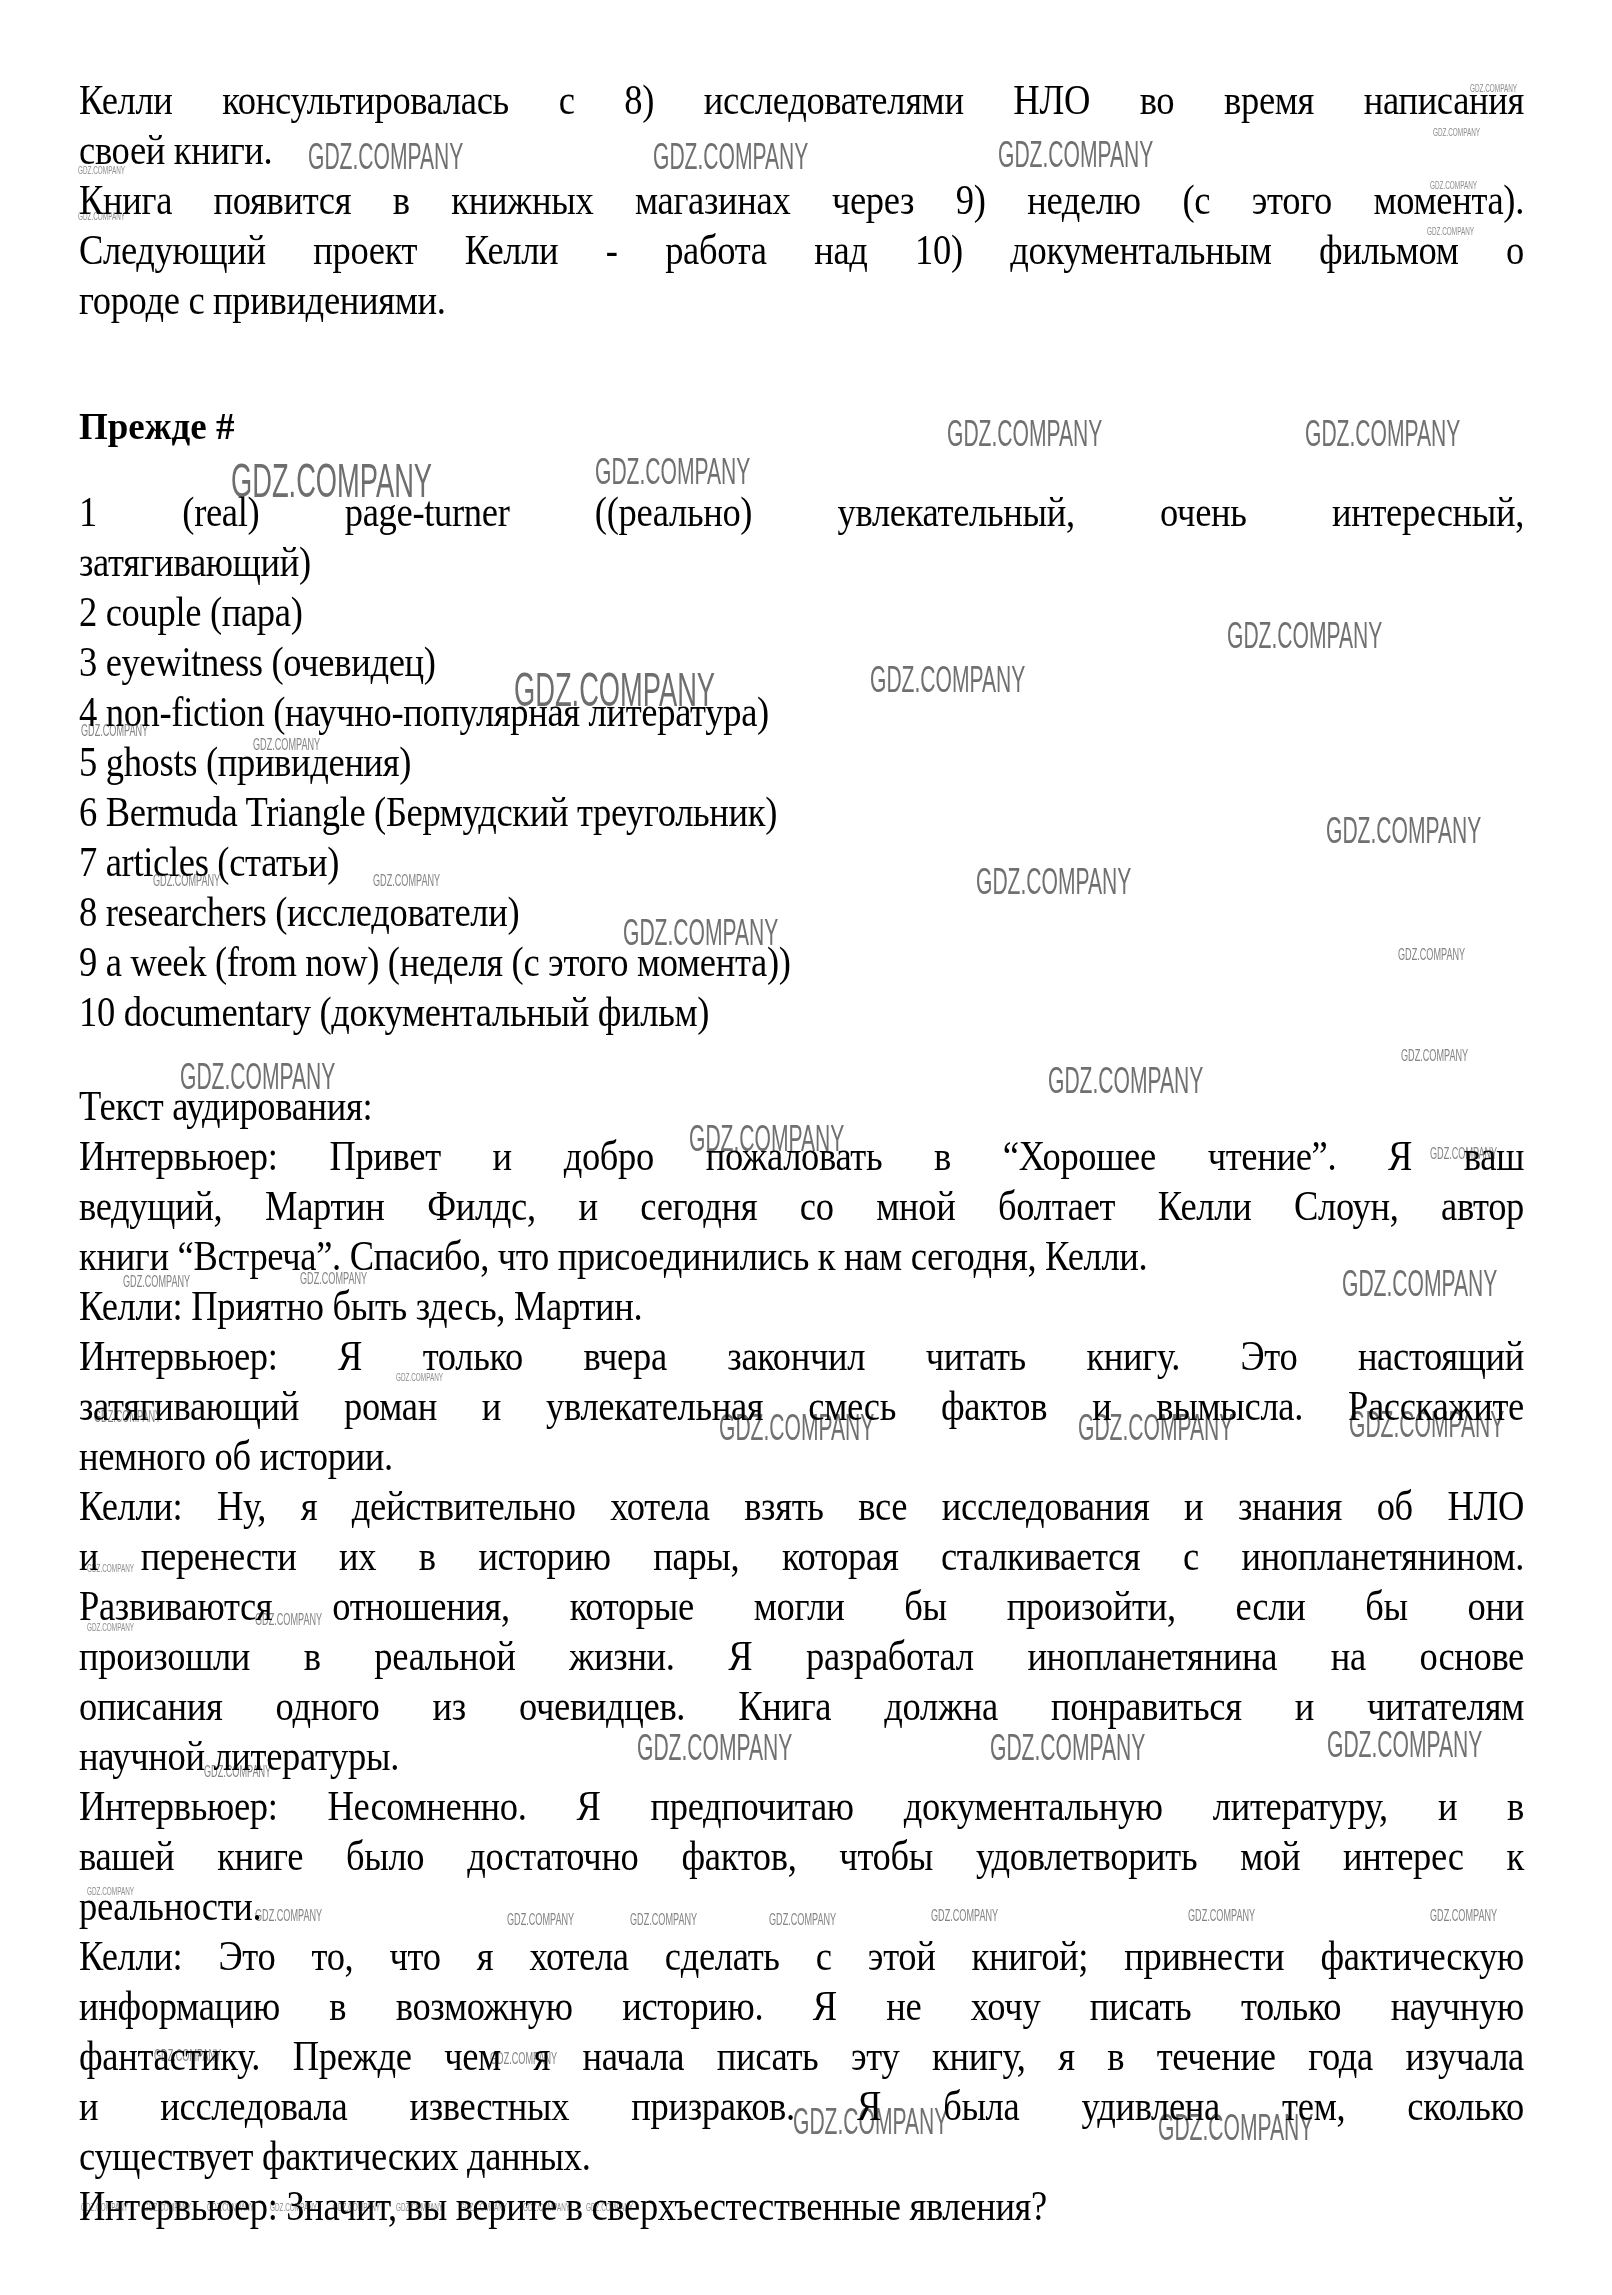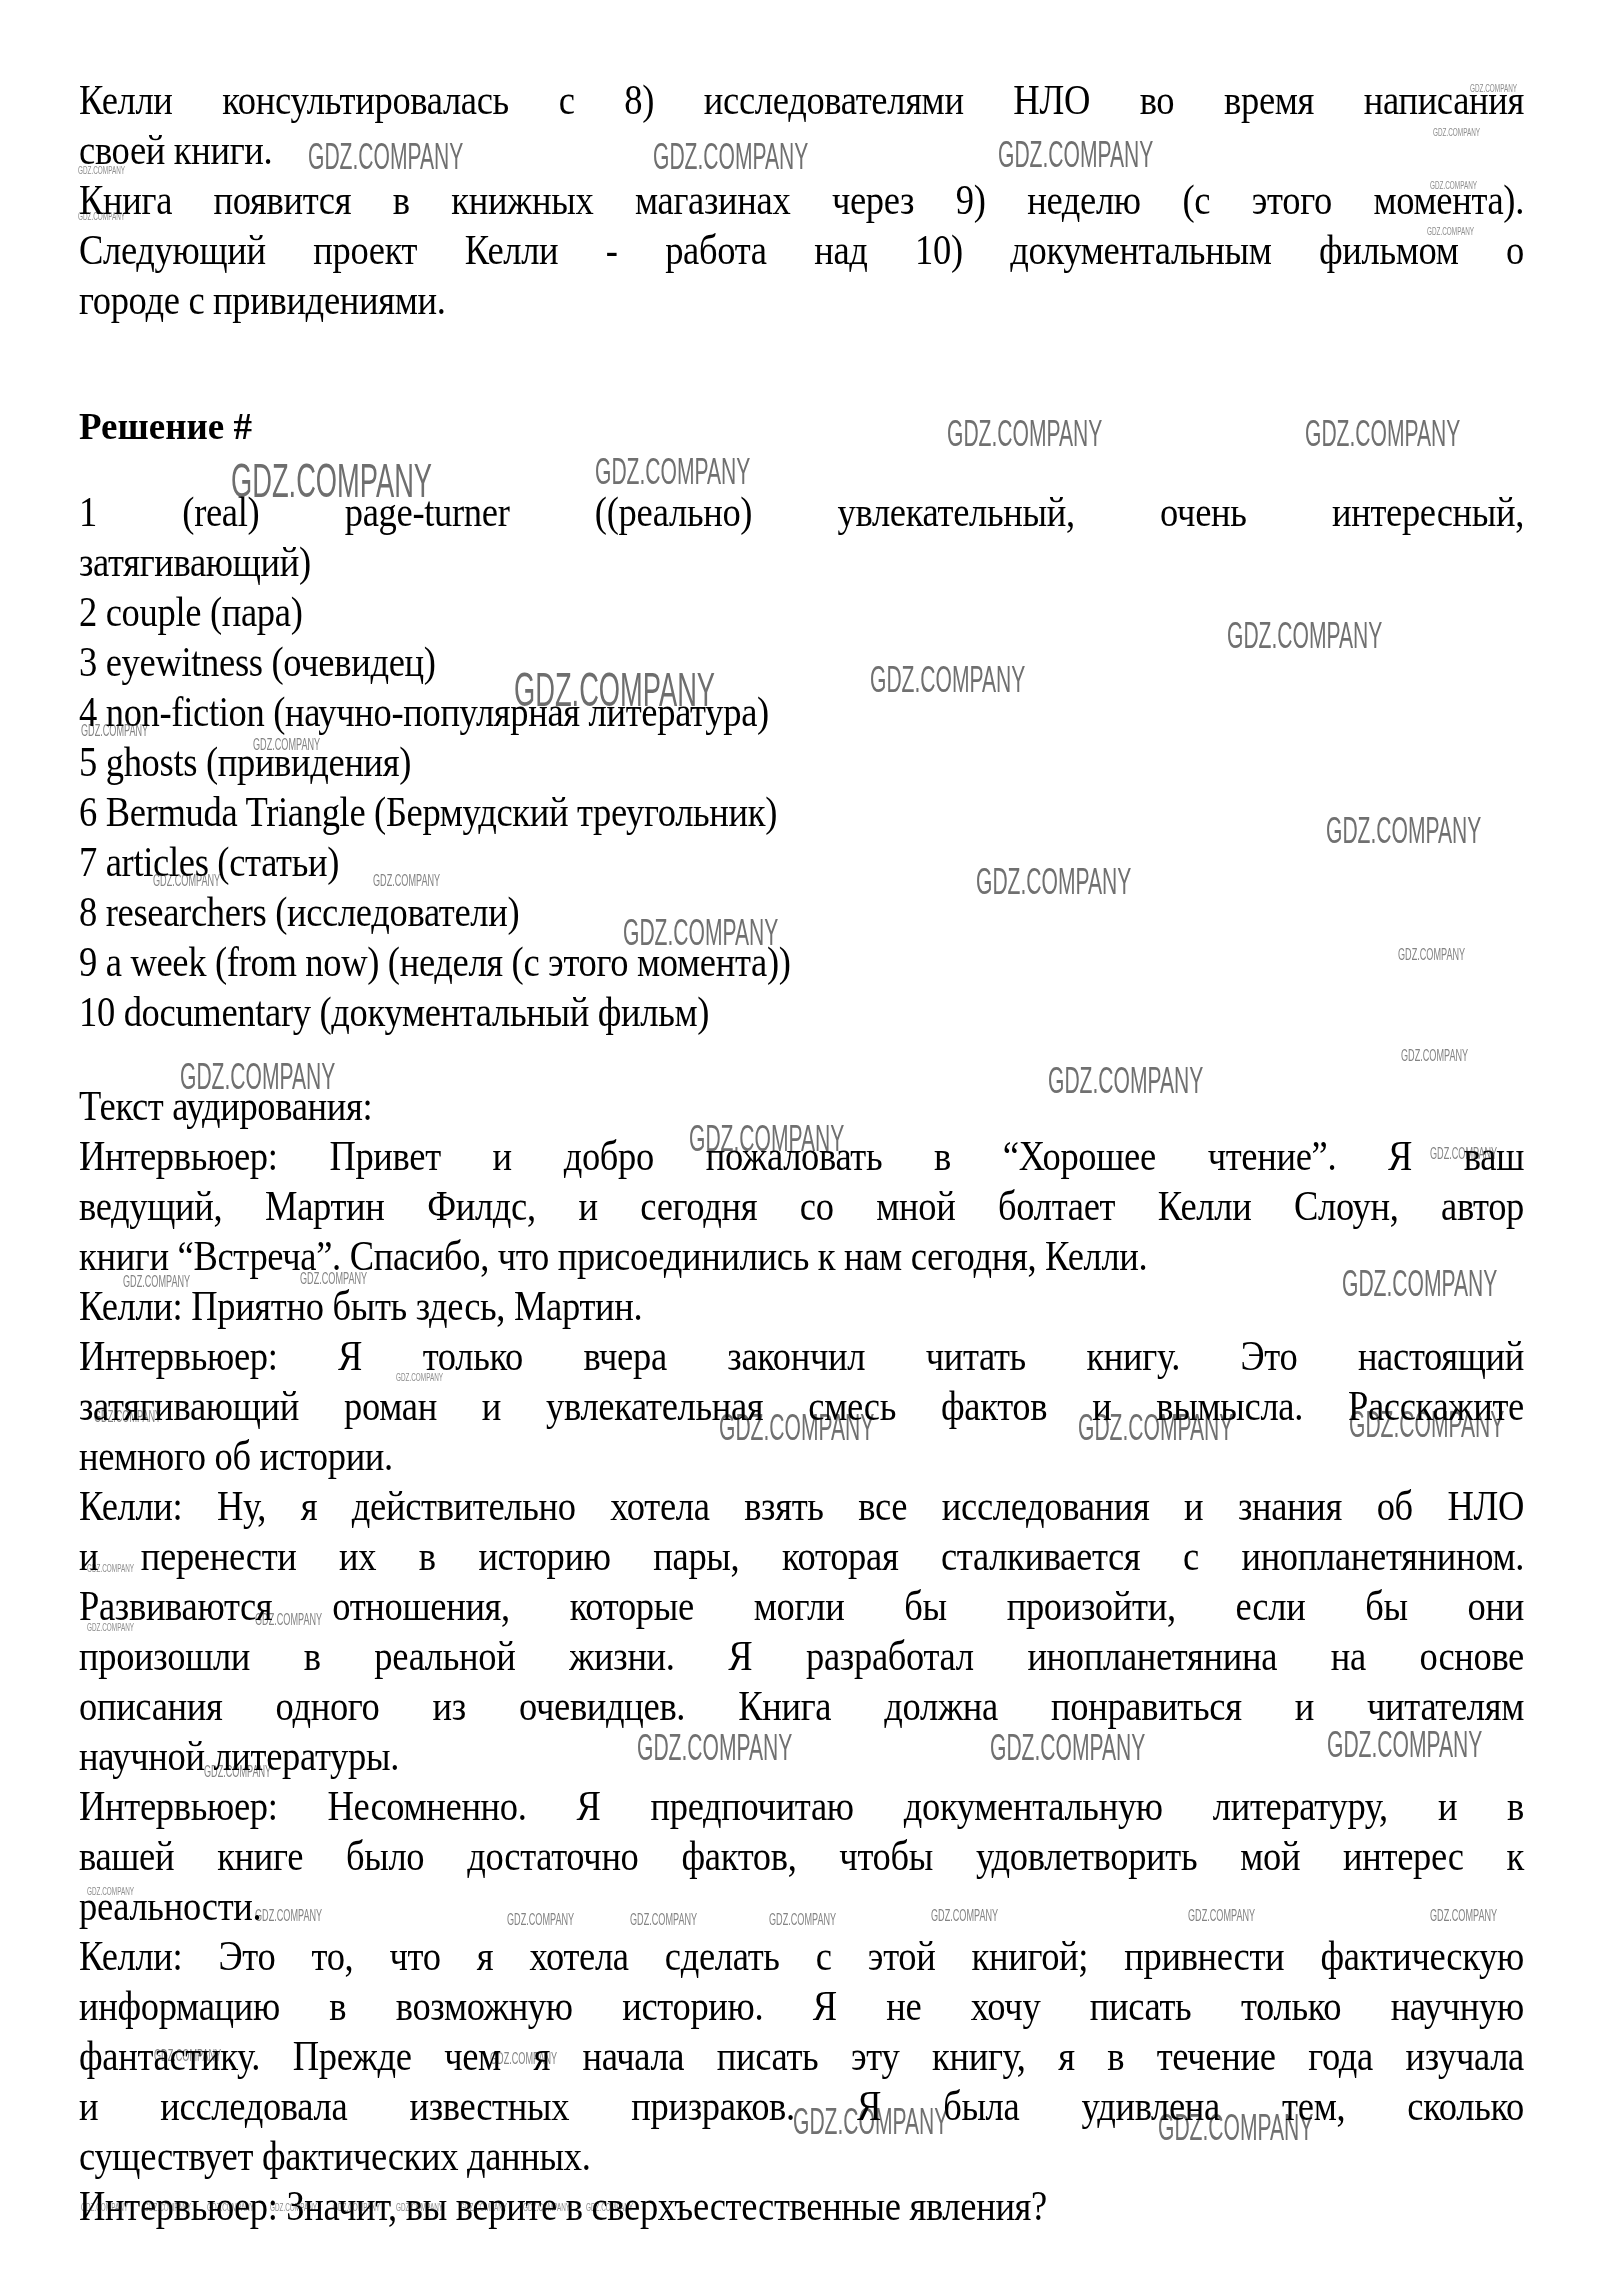--- a/index.html
+++ b/index.html
@@ -110,21 +110,21 @@
   </div>
 
 <div id="intro" class="block scaled">
     <div class="line">Келли  консультировалась  с  8) исследователями НЛО  во  время  написания</div>
     <div class="line ns">своей книги.</div>
     <div class="line">Книга появится в книжных магазинах через 9) неделю (с этого момента).</div>
     <div class="line">Следующий  проект  Келли  -  работа  над  10) документальным  фильмом о</div>
     <div class="line ns">городе с привидениями.</div>
   </div>
 
-<div id="solution-heading" class="block">Решение #</div>
+<div id="solution-heading" class="block">Прежде #</div>
 
 <div id="solution-list" class="block scaled">
     <div class="line">1   (real)   page-turner   ((реально)   увлекательный,   очень   интересный,</div>
     <div class="line ns">затягивающий)</div>
     <div class="line ns">2 couple (пара)</div>
     <div class="line ns">3 eyewitness (очевидец)</div>
     <div class="line ns">4 non-fiction (научно-популярная литература)</div>
     <div class="line ns">5 ghosts (привидения)</div>
     <div class="line ns">6 Bermuda Triangle (Бермудский треугольник)</div>
     <div class="line ns">7 articles (статьи)</div>

